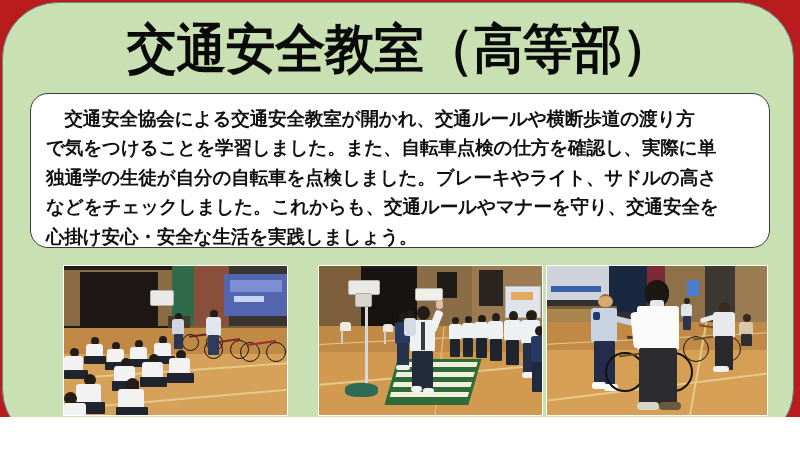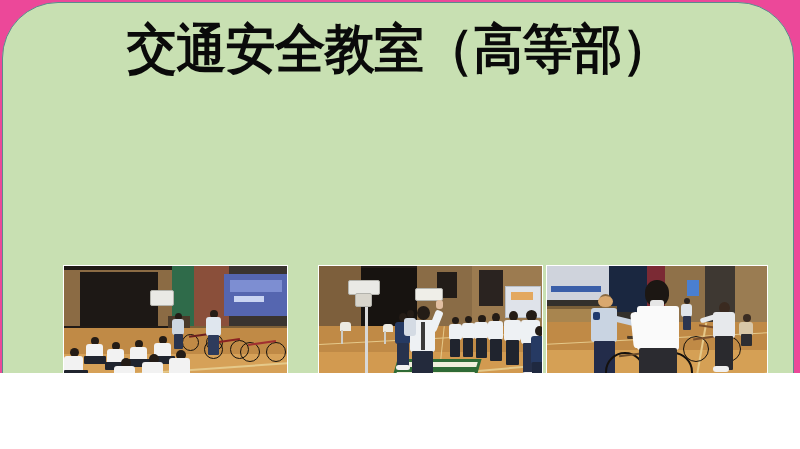--- a/index.html
+++ b/index.html
@@ -8,22 +8,22 @@
     padding: 0;
     background: #ffffff;
   }
   body {
     font-family: "Liberation Sans", "DejaVu Sans", sans-serif;
   }
 
   #poster {
     position: relative;
     width: 800px;
-    height: 373px;
-    background: #ec4899;
+    height: 417px;
+    background: #b91c1c;
     overflow: hidden;
   }
 
   
   .panel {
     position: absolute;
     left: 2px;
     top: 2px;
     width: 792px;
     height: 443px;
@@ -142,20 +142,29 @@
 </head>
 <body>
 
 <div id="poster">
   <div class="panel">
 
     <div class="title-wrap">
       <span class="title">交通安全教室（高等部）</span>
     </div>
 
+    <div class="text-card">
+      <div class="body-text">
+        <span class="ln">　交通安全協会による交通安全教室が開かれ、交通ルールや横断歩道の渡り方</span>
+        <span class="ln">で気をつけることを学習しました。また、自転車点検の仕方を確認し、実際に単</span>
+        <span class="ln">独通学の生徒が自分の自転車を点検しました。ブレーキやライト、サドルの高さ</span>
+        <span class="ln">などをチェックしました。これからも、交通ルールやマナーを守り、交通安全を</span>
+        <span class="ln">心掛け安心・安全な生活を実践しましょう。</span>
+      </div>
+    </div>
 
     <div class="photo photo-1">
       <div class="scene">
         <div class="s-wallDark" style="left:0;top:0;width:225px;height:62px;"></div>
         <div class="s-wallWood" style="left:0;top:4px;width:108px;height:56px;background:#8b6b44;"></div>
         <div class="s-curtain" style="left:16px;top:6px;width:78px;height:54px;background:#1d1815;"></div>
         <div class="s-wallWood2" style="left:108px;top:0;width:22px;height:62px;background:#2f6b4a;"></div>
         <div class="s-wallWood2" style="left:130px;top:0;width:35px;height:62px;background:#8a4f3a;"></div>
         <div class="s-wallDark" style="left:165px;top:0;width:60px;height:62px;background:#3a3430;"></div>
         <div class="s-screen" style="left:160px;top:8px;width:64px;height:42px;"></div>

